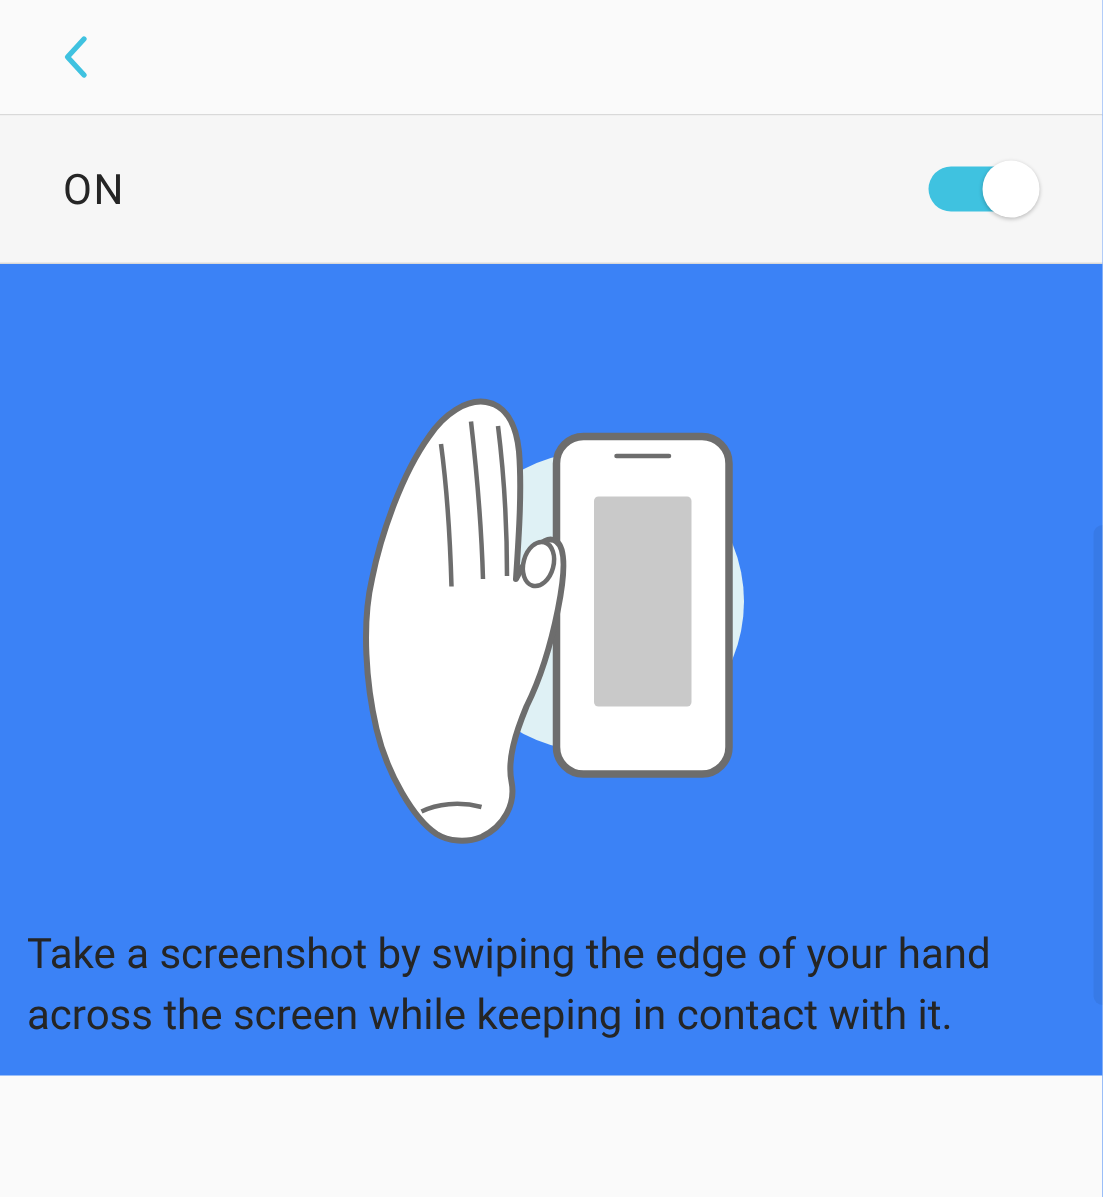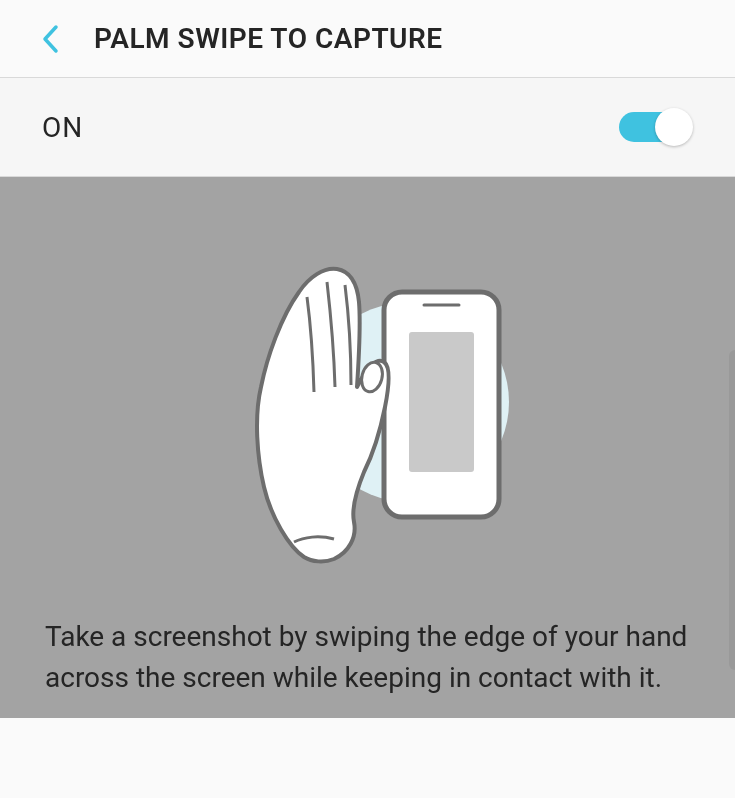--- a/index.html
+++ b/index.html
@@ -68,22 +68,22 @@
       position: absolute;
       top: 0;
       right: 0;
       width: 38px;
       height: 38px;
       background: #ffffff;
       border-radius: 50%;
       box-shadow: 0 1px 3px rgba(0,0,0,0.25);
     }
     .content {
-      padding: 40px 42px 20px 45px;
-      background: #a3a3a3;
+      padding: 40px 42px 20px 18px;
+      background: #3b82f6;
     }
     .illustration {
       display: flex;
       justify-content: center;
       margin: 40px 0 50px 0;
     }
     .description {
       font-size: 28px;
       line-height: 1.45;
       color: #252525;
@@ -102,21 +102,20 @@
   </style>
 </head>
 <body>
 
 <div class="header">
   <div class="back-btn">
     <svg width="18" height="30" viewBox="0 0 18 30">
       <path d="M 15 3 L 4 15 L 15 27" stroke="#3fc2e0" stroke-width="3.5" fill="none" stroke-linecap="round" stroke-linejoin="round"></path>
     </svg>
   </div>
-  <div class="title">PALM SWIPE TO CAPTURE</div>
 </div>
 
 <div class="divider"></div>
 
 <div class="toggle-row">
   <div class="toggle-label">ON</div>
   <div class="switch">
     <div class="switch-track"></div>
     <div class="switch-thumb"></div>
   </div>

